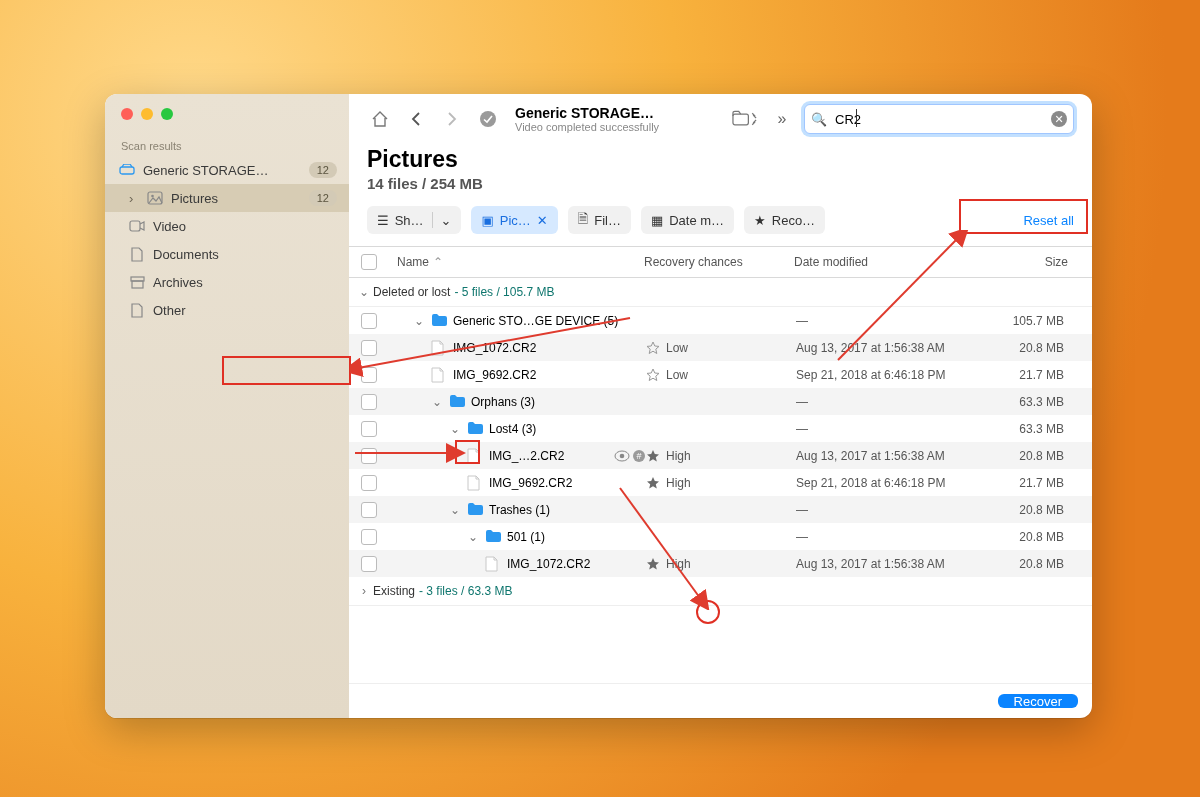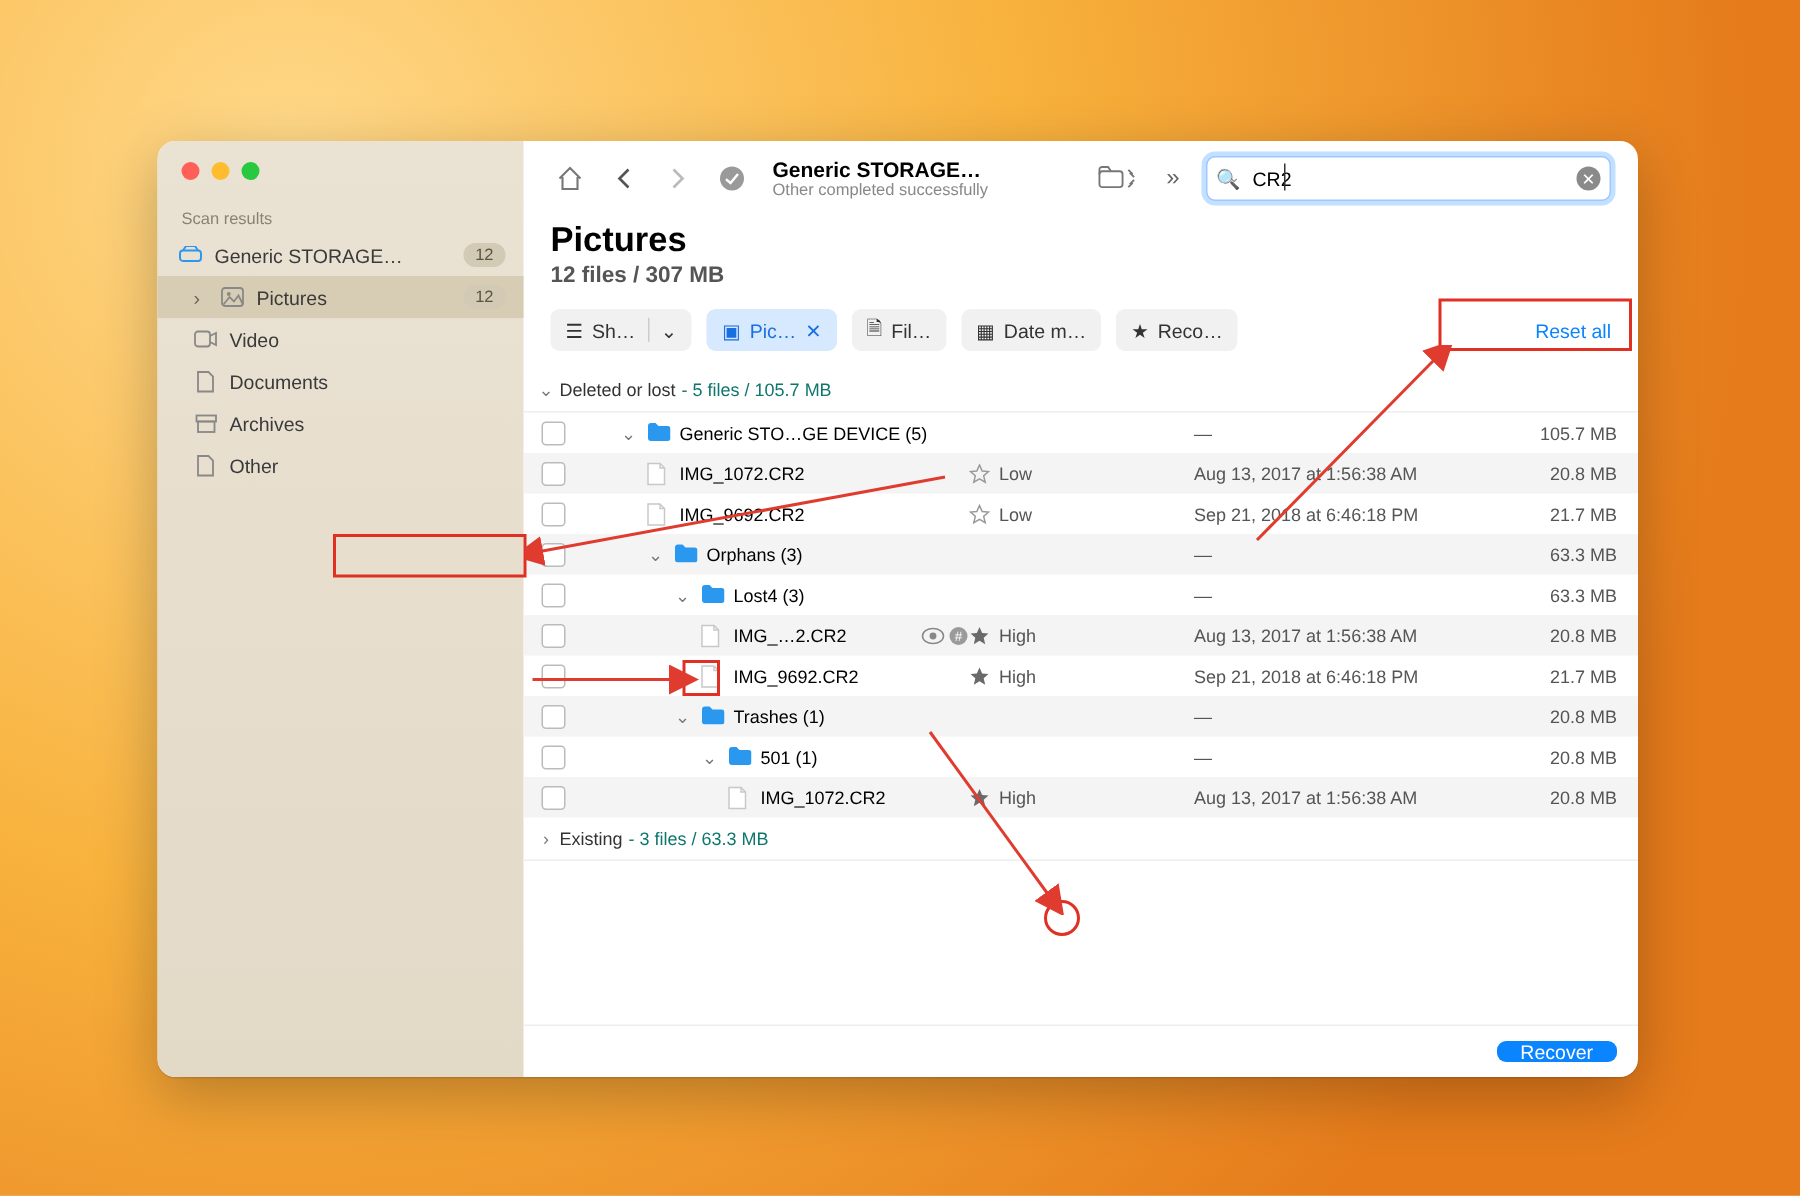--- a/index.html
+++ b/index.html
@@ -86,21 +86,21 @@
   .row{display:grid;grid-template-columns:40px 1fr 150px 200px 96px;align-items:center;height:27px;font-size:12px;}
   .row.alt{background:var(--row-alt);}
   .row .chkc{display:flex;justify-content:center;}
   .cb{width:14px;height:14px;border:1px solid #bbb;border-radius:3px;background:#fff;}
   .namec{display:flex;align-items:center;gap:6px;min-width:0;}
   .dchev{color:#777;width:12px;text-align:center;}
   .fico{width:16px;height:16px;}
   .fname{white-space:nowrap;overflow:hidden;text-overflow:ellipsis;flex:1;padding-right:8px;max-width:190px;}
   .recc{display:flex;align-items:center;gap:6px;color:#555;}
   .datec{color:#555;}
-  .sizec{text-align:right;padding-right:14px;color:#555;}
+  .sizec{text-align:right;padding-right:28px;color:#555;}
   .footer{display:flex;align-items:center;padding:10px 14px;border-top:1px solid #eee;}
   .recover{margin-left:auto;background:var(--accent2);color:#fff;border:none;height:14px;padding:0 16px;border-radius:6px;font-size:13px;}
   
   .arrow{position:absolute;pointer-events:none;z-index:25;}
   .circ{position:absolute;width:20px;height:20px;border:2px solid var(--red-box);border-radius:50%;z-index:22;}
   .star{color:#8f8f8f;}
   .star.fill{color:#555;}
   .folder-ico{fill:#2b98f0;}
 </style>
 </head>
@@ -192,21 +192,21 @@
           </svg>
         </div>
       <div class="tb-btn">
           <svg width="18" height="18" viewBox="0 0 18 18">
             <circle cx="9" cy="9" r="8" fill="#9a9a9a"></circle>
             <path d="M5 9.5 L8 12 L13 6" fill="none" stroke="#fff" stroke-width="1.6"></path>
           </svg>
         </div>
       <div class="tb-title">
         <div class="t">Generic STORAGE…</div>
-        <div class="s">Other completed successfully</div>
+        <div class="s">Video completed successfully</div>
       </div>
       <div class="spacer"></div>
       <div class="tb-btn">
           <svg width="27" height="18" viewBox="0 0 27 18">
             <rect x="1" y="4" width="16" height="11" rx="2" fill="none" stroke="#777" stroke-width="1.3"></rect>
             <path d="M1 6 L1 3 Q1 1 3 1 H7 L9 4" fill="none" stroke="#777" stroke-width="1.3"></path>
             <path d="M22 5 L25 8 L22 5 M22 13 L25 10" fill="none" stroke="#777" stroke-width="1.3"></path>
             <path d="M21 3 L24 6 L21 3 M24 12 L21 15" stroke="#777" stroke-width="1.3" fill="none"></path>
           </svg>
         </div>
@@ -215,21 +215,21 @@
         <span class="mag">🔍</span>
         <span class="caret">⌄</span>
         <input style="padding-left: 6px;" value="CR2">
         <span style="position:absolute;left:51px;top:4px;width:1px;height:18px;background:#333;"></span>
         <span class="clear">✕</span>
       </div>
     </div>
 
     <div class="hdr">
       <div class="t">Pictures</div>
-      <div class="s">12 files / 307 MB</div>
+      <div class="s">14 files / 254 MB</div>
     </div>
 
     <div class="filters">
       <div class="chip">
         <span>☰</span>
         <span>Sh…</span>
         <span class="split"></span>
           <span>⌄</span>
       </div>
       <div class="chip blue">
@@ -245,20 +245,32 @@
         <span>▦</span>
         <span>Date m…</span>
       </div>
       <div class="chip">
         <span>★</span>
         <span>Reco…</span>
       </div>
       <span class="reset">Reset all</span>
     </div>
 
+    <div class="thead">
+      <div class="chk">
+          <div class="cb"></div>
+        </div>
+      <div class="c">
+          <span>Name</span>
+          <span style="color:#999">⌃</span>
+        </div>
+      <div class="c">Recovery chances</div>
+      <div class="c">Date modified</div>
+      <div class="c" style="justify-content:flex-end;padding-right:14px;">Size</div>
+    </div>
 
     <div class="list" id="list">
         <div class="grp">
           <span class="gchev">⌄</span>
           <span class="gt">Deleted or lost</span>
           <span class="gs"> - 5 files / 105.7 MB</span>
         </div>
         <div class="row ">
     <div class="chkc">
             <div class="cb"></div>

